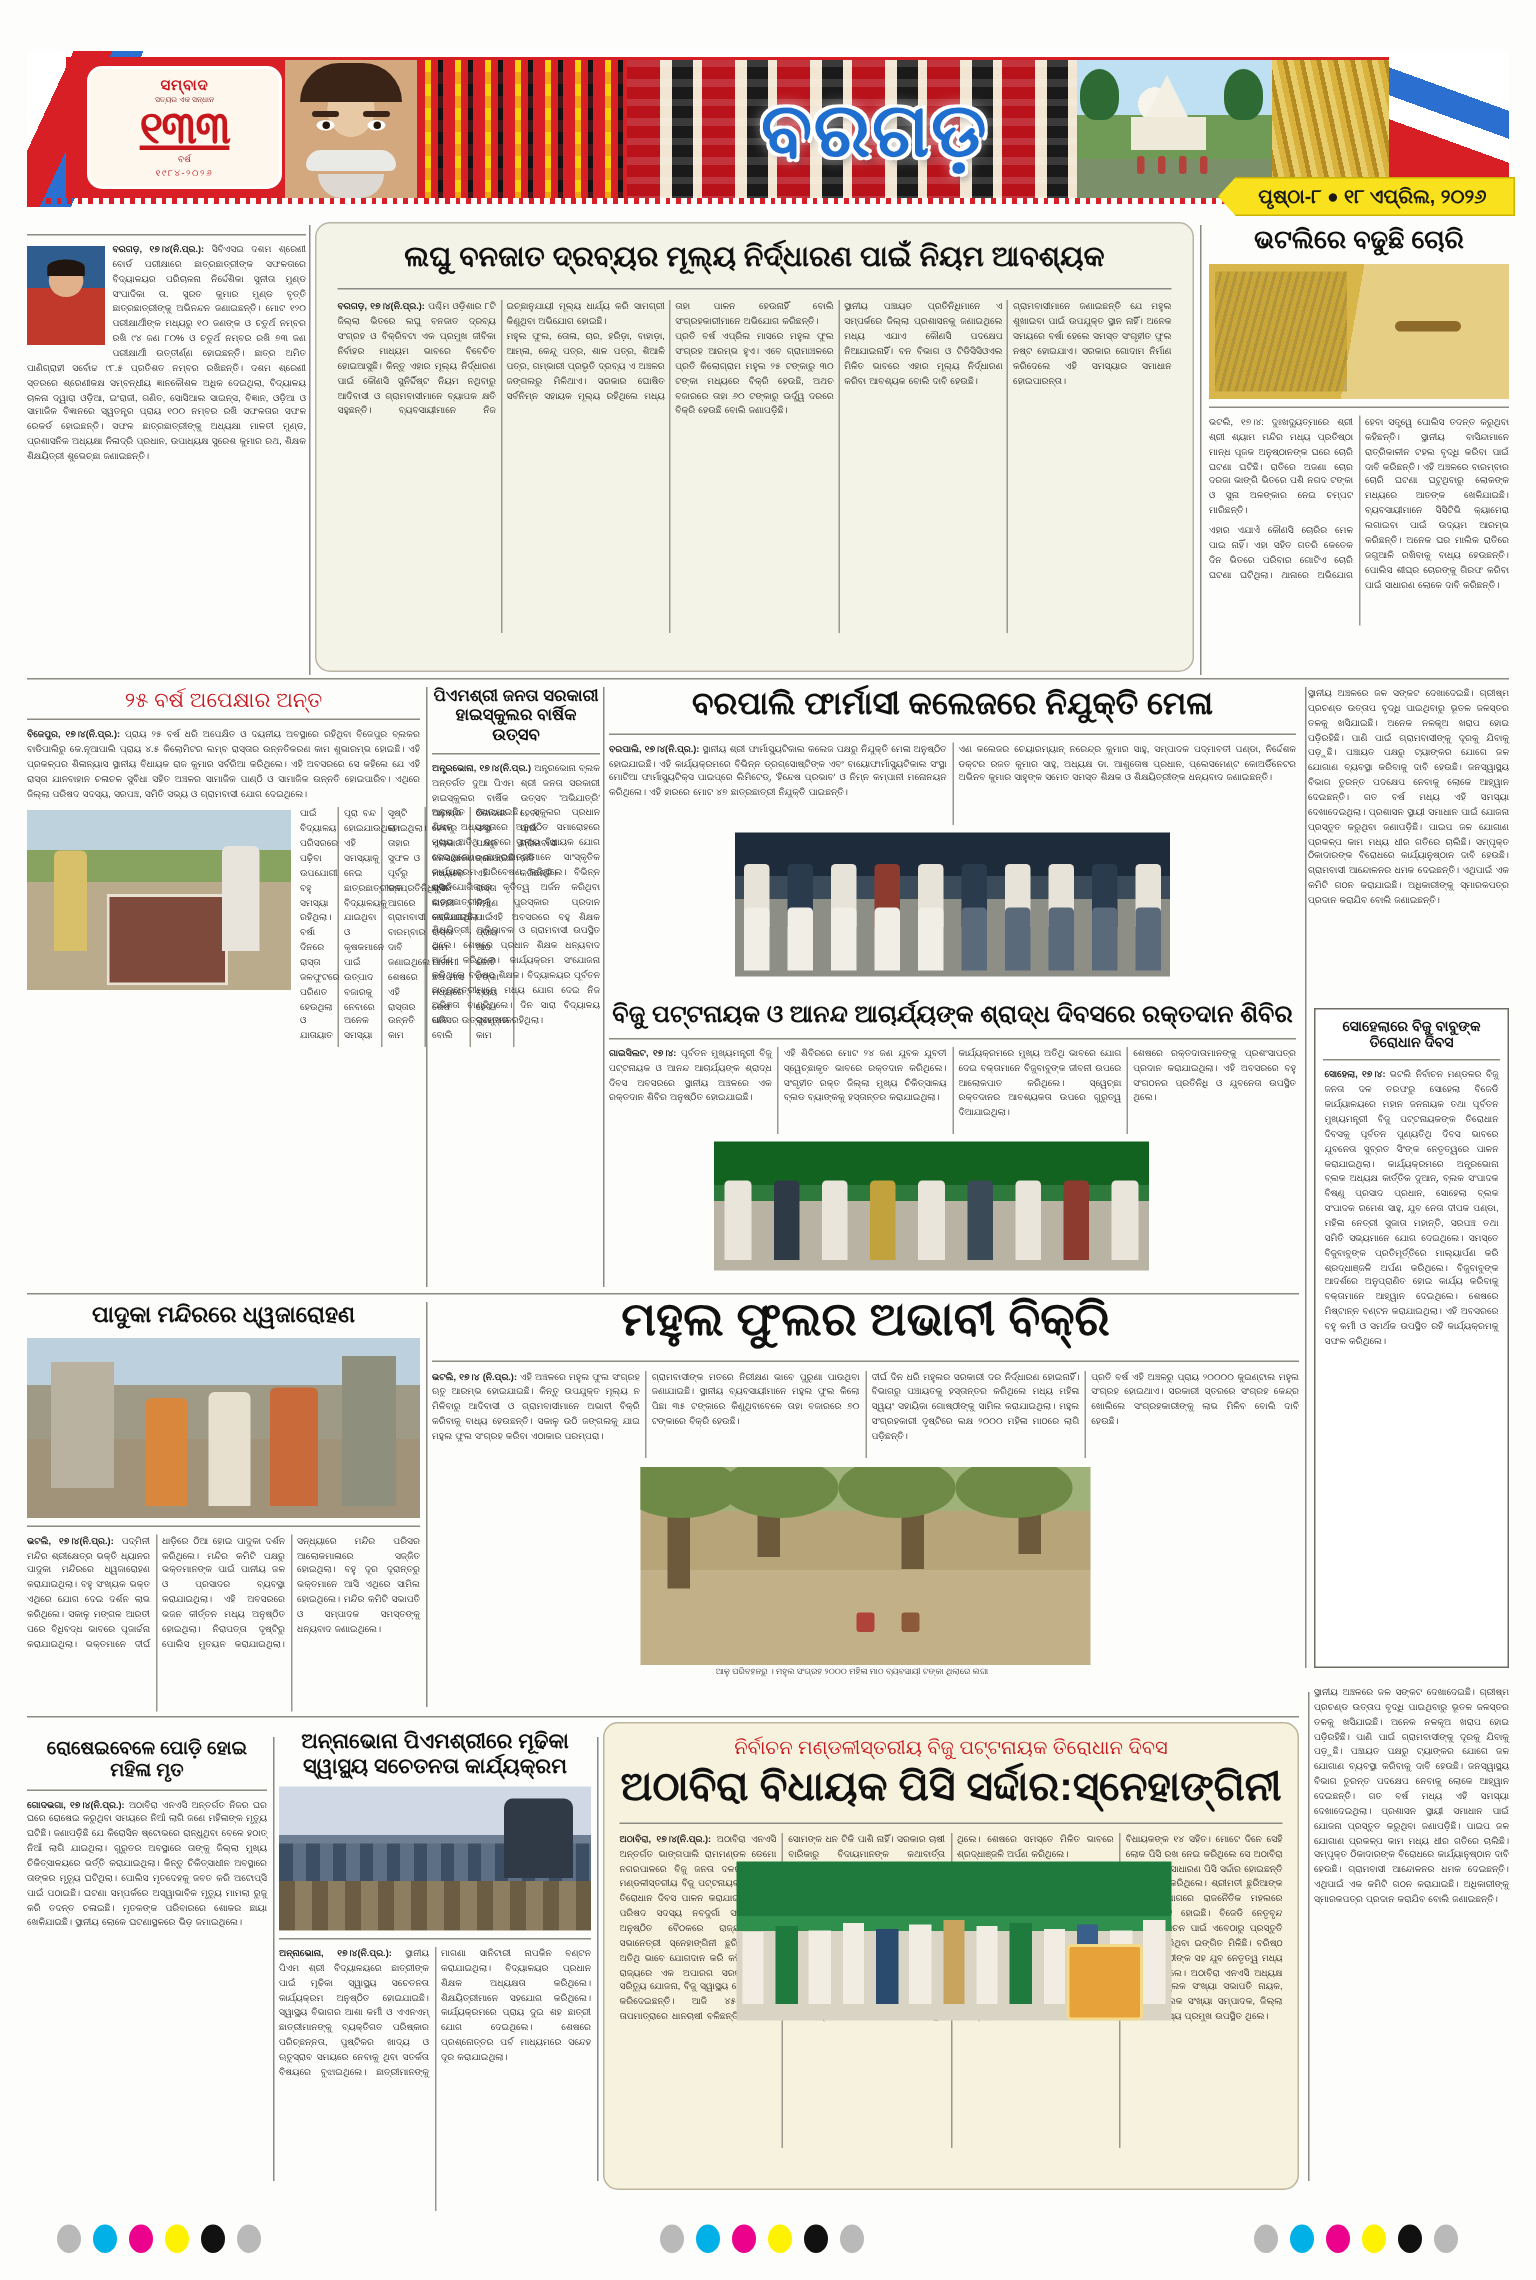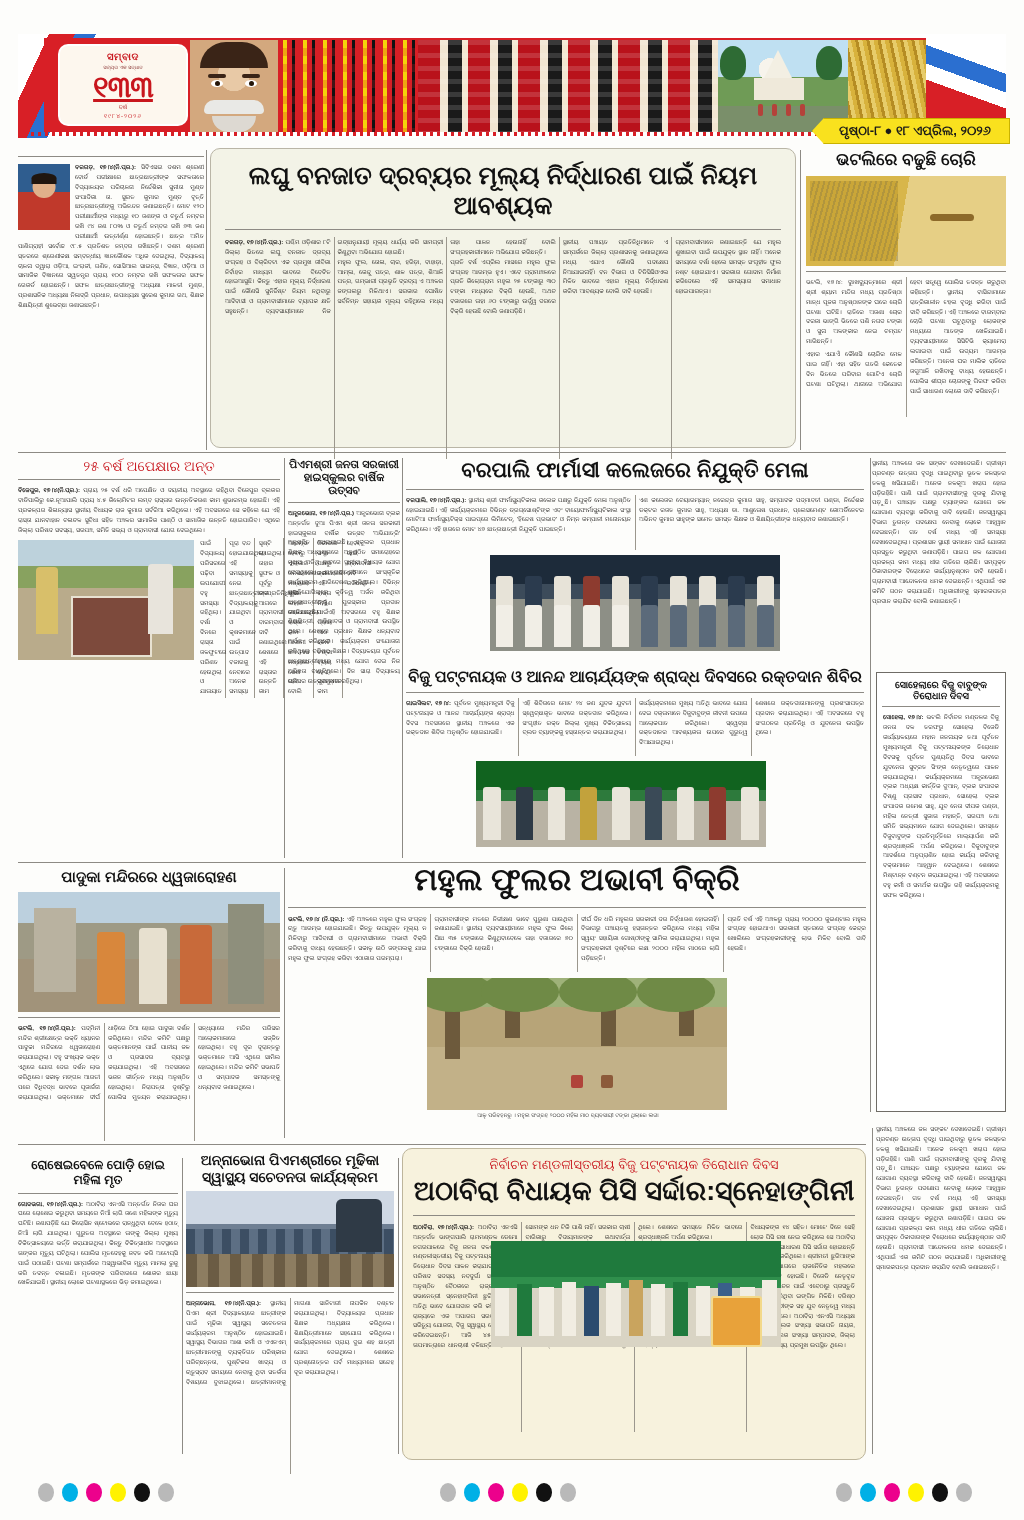--- a/index.html
+++ b/index.html
@@ -260,20 +260,21 @@
       <div class="brow l"></div>
         <div class="brow r"></div>
       <div class="eye l"></div>
         <div class="eye r"></div>
       <div class="mous"></div>
         <div class="beard"></div>
     </div>
 
     <div class="mh-pattern"></div>
     <div class="mh-ikat"></div>
+    <div class="mh-title">ବରଗଡ଼</div>
 
     <div class="mh-photo-temple">
       <div class="tree a"></div>
         <div class="tree b"></div>
       <div class="spire"></div>
         <div class="base"></div>
       <div class="ppl" style="left:40px"></div>
       <div class="ppl" style="left:54px"></div>
       <div class="ppl" style="left:68px"></div>
       <div class="ppl" style="left:82px"></div>
@@ -287,21 +288,21 @@
   <div id="col-left-top">
     <div class="rule-h" style="margin:6px 0 5px;"></div>
     <div class="photo ph-person" style="float:left;width:52px;height:66px;margin:2px 5px 2px 0;"></div>
     <div class="body-col">
       <span style="font-weight:bold">ବରଗଡ଼, ୧୭।୪(ନି.ପ୍ର.):</span>
       <span>ସିବିଏସଇ ଦଶମ ଶ୍ରେଣୀ ବୋର୍ଡ ପରୀକ୍ଷାରେ ଛାତ୍ରଛାତ୍ରୀଙ୍କ ସଫଳତାରେ ବିଦ୍ୟାଳୟର ପରିଚାଳନା ନିର୍ଦ୍ଦେଶିକା ସୁନୀତା ମୁଣ୍ଡ ସଂପାଦିକା ତା. ସୁରତ କୁମାର ମୁଣ୍ଡ ବୃତ୍ତି ଛାତ୍ରଛାତ୍ରୀଙ୍କୁ ଅଭିନନ୍ଦନ ଜଣାଇଛନ୍ତି। ମୋଟ ୧୨୦ ପରୀକ୍ଷାର୍ଥୀଙ୍କ ମଧ୍ୟରୁ ୧୦ ଜଣଙ୍କ ଓ ଚତୁର୍ଥ ନମ୍ବର ରଖି ୯୪ ଜଣ ୮୦% ଓ ଚତୁର୍ଥ ନମ୍ବର ରଖି ୭୩ ଜଣ ପରୀକ୍ଷାର୍ଥୀ ଉତ୍ତୀର୍ଣ୍ଣ ହୋଇଛନ୍ତି। ଛାତ୍ର ଅମିତ ପାଣିଗ୍ରାହୀ ସର୍ବୋଚ୍ଚ ୯୮.୫ ପ୍ରତିଶତ ନମ୍ବର ରଖିଛନ୍ତି। ଦଶମ ଶ୍ରେଣୀ ସ୍ତରରେ ଶ୍ରେଣୀକକ୍ଷ ସମ୍ବନ୍ଧୀୟ ଜ୍ଞାନକୌଶଳ ଅଧିକ ଦେଇଥିଲା, ବିଦ୍ୟାଳୟ ଚାଳନା ଦ୍ୱାରା ଓଡ଼ିଆ, ଇଂରାଜୀ, ଗଣିତ, ସୋସିଆଲ ସାଇନ୍ସ, ବିଜ୍ଞାନ, ଓଡ଼ିଆ ଓ ସାମାଜିକ ବିଜ୍ଞାନରେ ସ୍ୱତନ୍ତ୍ର ପ୍ରାୟ ୧୦୦ ନମ୍ବର ରଖି ସଫଳତାର ସଫଳ ରେକର୍ଡ ହୋଇଛନ୍ତି। ସଫଳ ଛାତ୍ରଛାତ୍ରୀଙ୍କୁ ଅଧ୍ୟକ୍ଷା ମାଳତୀ ମୁଣ୍ଡ, ପ୍ରଶାସନିକ ଅଧ୍ୟକ୍ଷା ନିଳାଦ୍ରି ପ୍ରଧାନ, ଉପାଧ୍ୟକ୍ଷ ସୁରେଶ କୁମାର ରଥ, ଶିକ୍ଷକ ଶିକ୍ଷୟିତ୍ରୀ ଶୁଭେଚ୍ଛା ଜଣାଇଛନ୍ତି।</span>
     </div>
   </div>
 
   <div class="box" id="lead-box">
-    <div class="hl" style="font-size:25px;padding:12px 27px 0;">ଲଘୁ ବନଜାତ ଦ୍ରବ୍ୟର ମୂଲ୍ୟ ନିର୍ଦ୍ଧାରଣ ପାଇଁ ନିୟମ ଆବଶ୍ୟକ</div>
+    <div class="hl" style="font-size:19px;padding:12px 27px 0;">ଲଘୁ ବନଜାତ ଦ୍ରବ୍ୟର ମୂଲ୍ୟ ନିର୍ଦ୍ଧାରଣ ପାଇଁ ନିୟମ ଆବଶ୍ୟକ</div>
     <div class="rule-h" style="margin:9px 14px 7px;width:auto;"></div>
     <div style="padding:0 14px 10px;">
       <div class="cols5" style="height:222px;">
         <div class="body-col">
           <p><span style="font-weight:bold">ବରଗଡ଼, ୧୭।୪(ନି.ପ୍ର.):</span>
           <span>ପଶ୍ଚିମ ଓଡ଼ିଶାର ୮ଟି ଜିଲ୍ଲା ଭିତରେ ଲଘୁ ବନଜାତ ଦ୍ରବ୍ୟ ସଂଗ୍ରହ ଓ ବିକ୍ରିବଟା ଏକ ପ୍ରମୁଖ ଜୀବିକା ନିର୍ବାହର ମାଧ୍ୟମ ଭାବରେ ବିବେଚିତ ହୋଇଆସୁଛି। କିନ୍ତୁ ଏହାର ମୂଲ୍ୟ ନିର୍ଦ୍ଧାରଣ ପାଇଁ କୌଣସି ସୁନିର୍ଦ୍ଦିଷ୍ଟ ନିୟମ ନଥିବାରୁ ଆଦିବାସୀ ଓ ଗ୍ରାମବାସୀମାନେ ବ୍ୟାପକ କ୍ଷତି ସହୁଛନ୍ତି। ବ୍ୟବସାୟୀମାନେ ନିଜ ଇଚ୍ଛାନୁଯାୟୀ ମୂଲ୍ୟ ଧାର୍ଯ୍ୟ କରି ସାମଗ୍ରୀ କିଣୁଥିବା ଅଭିଯୋଗ ହୋଇଛି।</span></p>
         </div>
         <div class="body-col">
             <p>ମହୁଲ ଫୁଲ, ତୋଳା, ଚାର, ହରିଡ଼ା, ବାହାଡ଼ା, ଆମ୍ଳା, କେନ୍ଦୁ ପତ୍ର, ଶାଳ ପତ୍ର, ଶିଆଳି ପତ୍ର, ଗମ୍ଭାରୀ ପ୍ରଭୃତି ଦ୍ରବ୍ୟ ଏ ଅଞ୍ଚଳର ଜଙ୍ଗଲରୁ ମିଳିଥାଏ। ସରକାର ଘୋଷିତ ସର୍ବନିମ୍ନ ସହାୟକ ମୂଲ୍ୟ ରହିଥିଲେ ମଧ୍ୟ ତାହା ପାଳନ ହେଉନାହିଁ ବୋଲି ସଂଗ୍ରହକାରୀମାନେ ଅଭିଯୋଗ କରିଛନ୍ତି।</p>
           </div>

